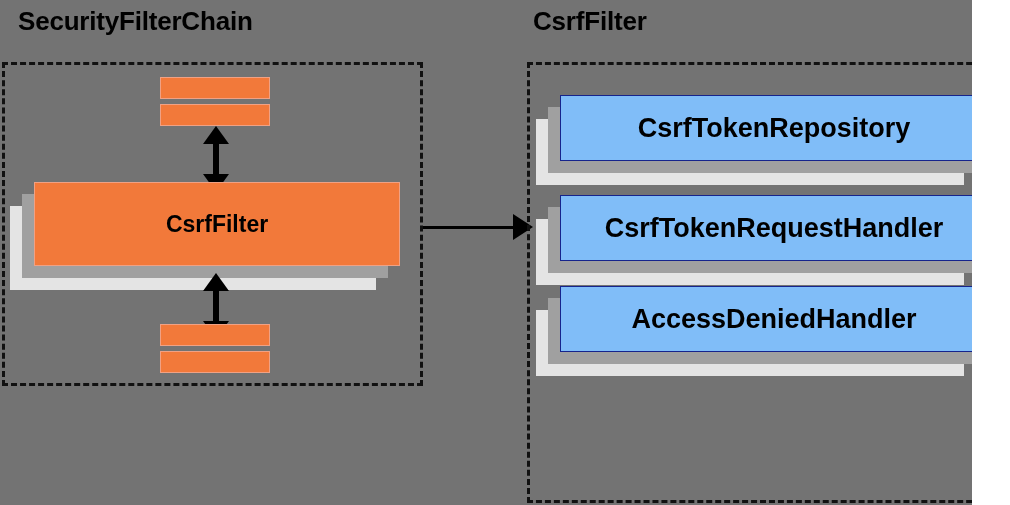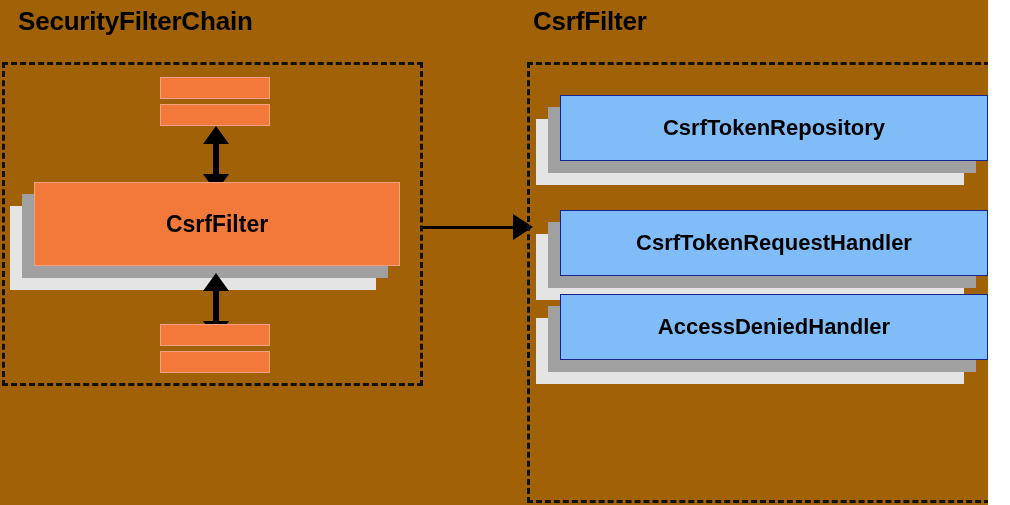--- a/index.html
+++ b/index.html
@@ -7,23 +7,22 @@
     padding: 0;
     background: #ffffff;
   }
   body {
     font-family: "Liberation Sans", sans-serif;
   }
   #canvas {
     position: relative;
     width: 972px;
     height: 505px;
-    background: #a16207;
+    background: #737373;
     overflow: hidden;
-    padding-left: 16px;
   }
 
   
   .panel-title {
     position: absolute;
     font-family: "Liberation Sans", sans-serif;
     font-weight: bold;
     font-size: 26px;
     line-height: 30px;
     color: #000000;
@@ -90,21 +89,21 @@
     background: #f2793a;
     border: 1px solid #f0a184;
   }
   .stack.orange .label { font-size: 23px; }
 
   
   .stack.blue .layer-front {
     background: #80bdf8;
     border: 1px solid #16248c;
   }
-  .stack.blue .label { font-size: 22px; }
+  .stack.blue .label { font-size: 27px; }
 
   
   .bar {
     position: absolute;
     background: #f2793a;
     border: 1px solid #f0a184;
     box-sizing: border-box;
   }
 
   
@@ -211,29 +210,29 @@
   <div id="box-right" class="dashed-box"></div>
 
   <div class="stack blue" style="left:560px; top:95px; width:428px; height:66px;">
     <div class="layer-back"></div>
     <div class="layer-mid"></div>
     <div class="layer-front">
       <span class="label">CsrfTokenRepository</span>
     </div>
   </div>
 
-  <div class="stack blue" style="left:560px; top:195px; width:428px; height:66px;margin-top:15px;">
+  <div class="stack blue" style="left:560px; top:195px; width:428px; height:66px;">
     <div class="layer-back"></div>
     <div class="layer-mid"></div>
     <div class="layer-front">
       <span class="label">CsrfTokenRequestHandler</span>
     </div>
   </div>
 
-  <div class="stack blue" style="left:560px; top:294px; width:428px; height:66px;border-radius:19px;">
+  <div class="stack blue" style="left:560px; top:286px; width:428px; height:66px;border-radius:19px;">
     <div class="layer-back"></div>
     <div class="layer-mid"></div>
     <div class="layer-front">
       <span class="label">AccessDeniedHandler</span>
     </div>
   </div>
 
 
 </div>
 

